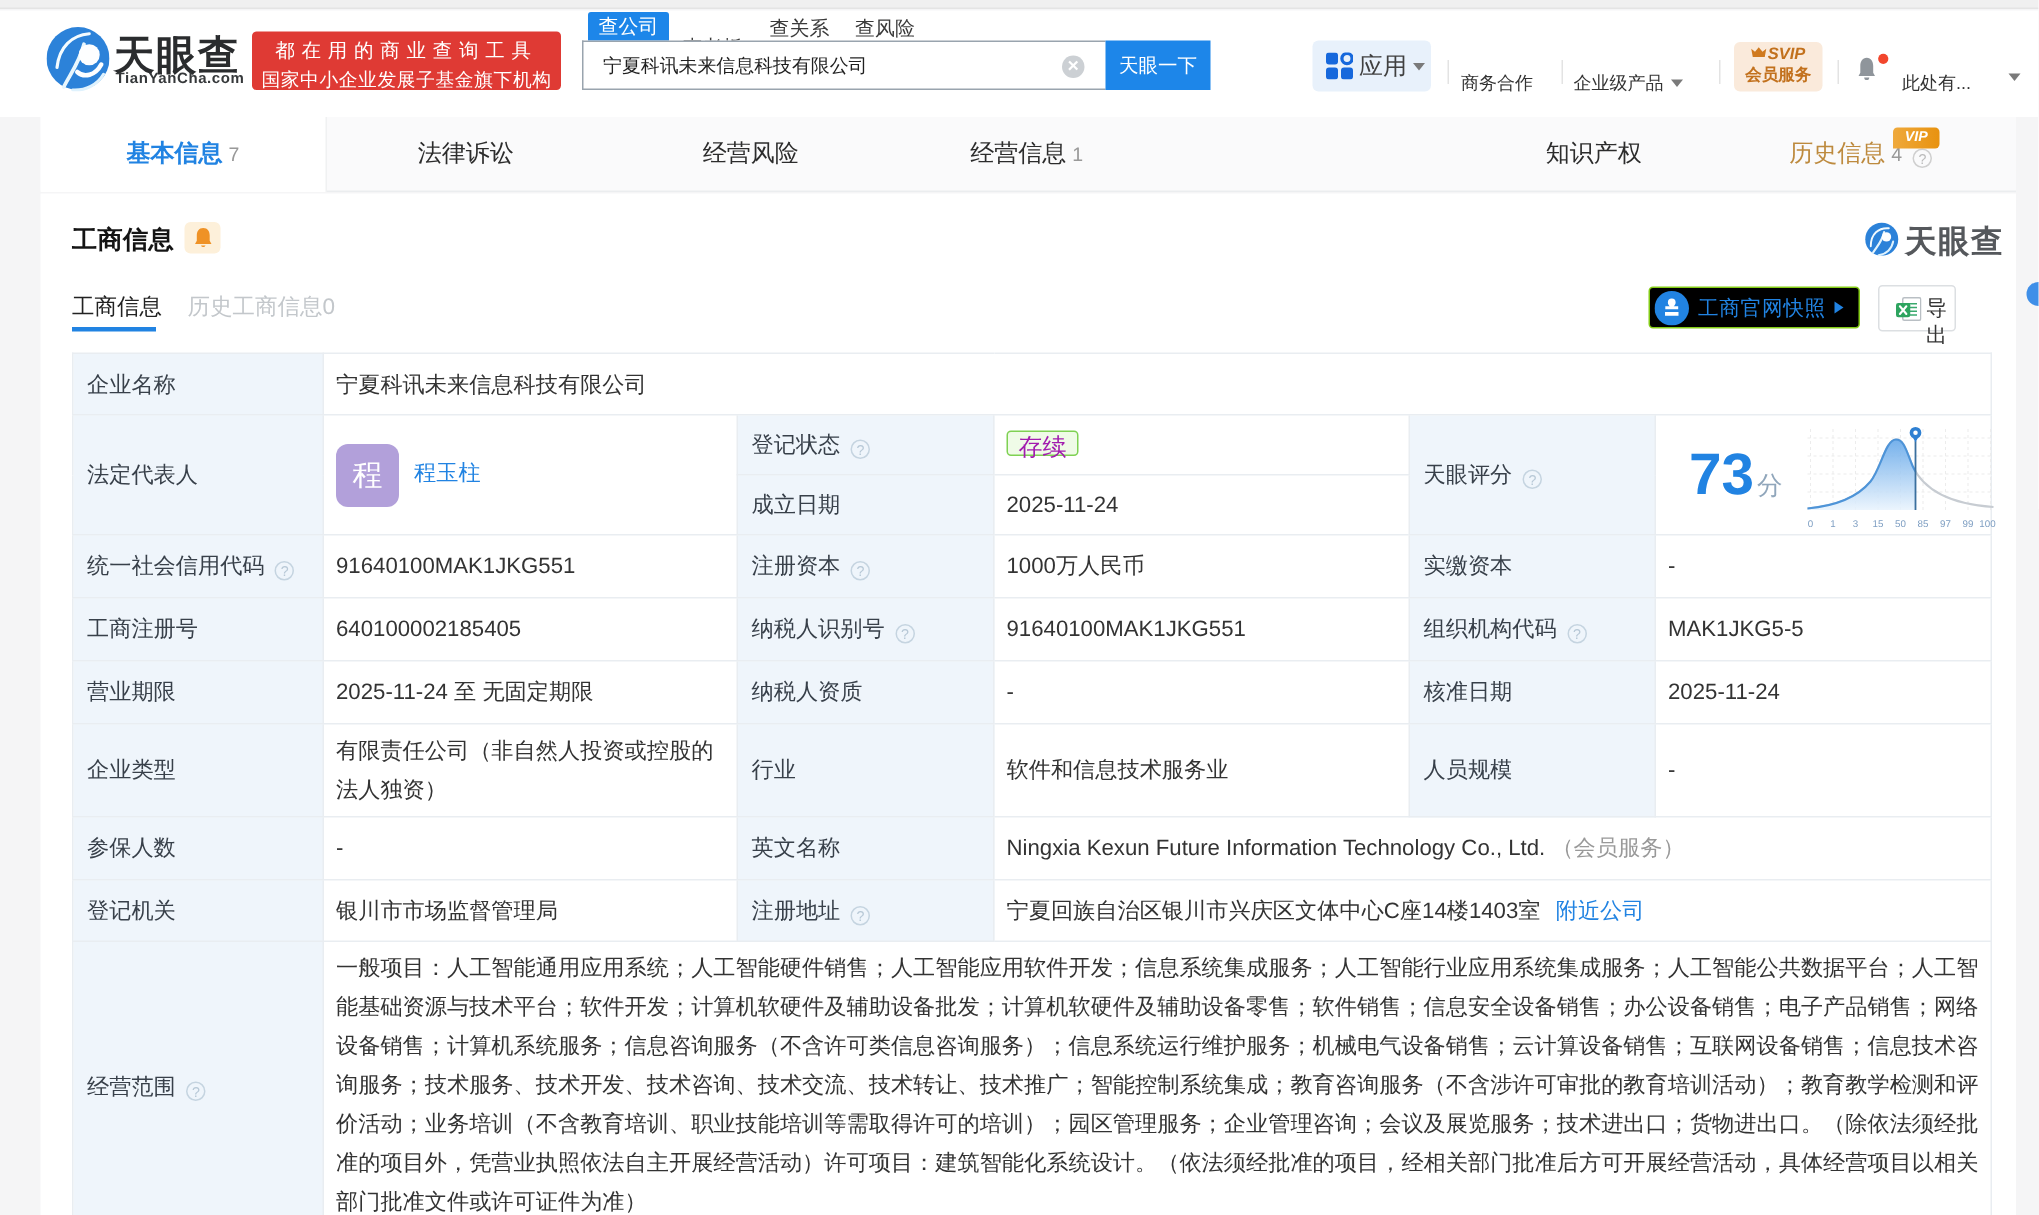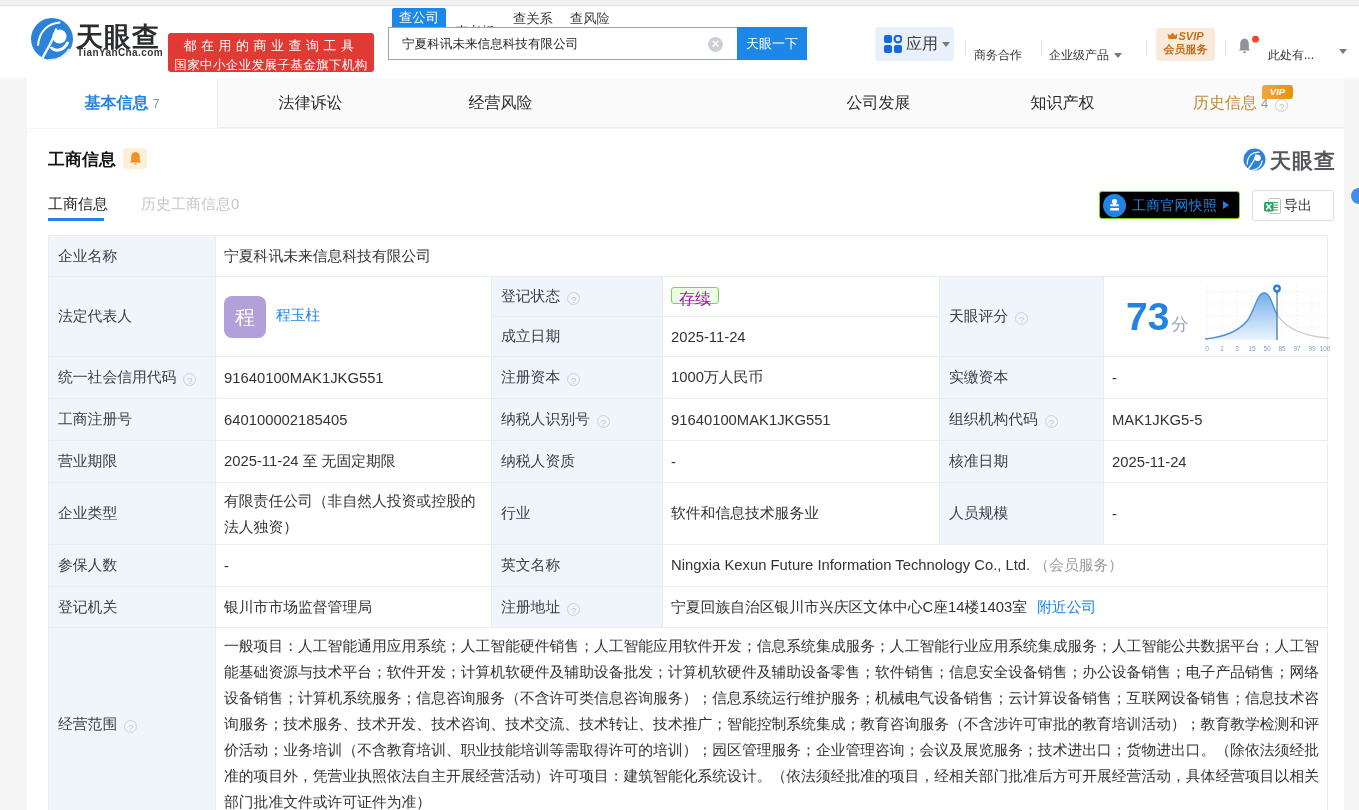--- a/index.html
+++ b/index.html
@@ -5,21 +5,21 @@
 <style>
 *{margin:0;padding:0;box-sizing:border-box;}
 html,body{width:1359px;height:810px;overflow:hidden;}
 body{font-family:"Liberation Sans",sans-serif;background:#f5f5f6;position:relative;color:#333;}
 .abs{position:absolute;}
 
 #topstrip{position:absolute;left:0;top:0;width:1359px;height:6px;background:#f0f0f0;border-bottom:1px solid #e4e4e4;}
 #header{position:absolute;left:0;top:7px;width:1359px;height:71px;background:#fff;}
 #logo-txt{position:absolute;left:76px;top:12px;font-size:27px;font-weight:bold;color:#2a2c2e;letter-spacing:1px;}
 #logo-sub{position:absolute;left:77px;top:40px;font-size:10px;font-weight:bold;color:#35383a;letter-spacing:0.4px;}
-#redbadge{position:absolute;left:168px;top:14px;width:206px;height:39px;background:#df3a34;border-radius:3px;color:#fff;text-align:center;margin-top:12px;}
+#redbadge{position:absolute;left:168px;top:14px;width:206px;height:39px;background:#df3a34;border-radius:3px;color:#fff;text-align:center;}
 #redbadge .l1{font-size:13px;letter-spacing:4.5px;margin-top:4px;}
 #redbadge .l2{font-size:12.5px;letter-spacing:0.4px;margin-top:2px;}
 
 .stab{position:absolute;top:2px;height:19px;line-height:19px;font-size:13.3px;color:#3a3a3a;}
 #stab-active{position:absolute;left:392px;top:1px;width:54px;height:20px;background:#1d86e9;color:#fff;font-size:13.3px;text-align:center;line-height:20px;border-radius:2px 2px 0 0;}
 #sinput{position:absolute;left:388px;top:20px;width:349px;height:33px;background:#fff;border:1px solid #99a4ae;border-right:none;}
 #sinput .txt{position:absolute;left:13px;top:8px;font-size:12.6px;color:#1f1f1f;letter-spacing:0;}
 #sclear{position:absolute;left:319px;top:9px;width:15px;height:15px;border-radius:50%;background:#ccd0d4;color:#fff;font-size:13px;line-height:14px;text-align:center;font-weight:bold;}
 #sbtn{position:absolute;left:737px;top:20px;width:70px;height:33px;background:#1d86e9;color:#fff;font-size:13px;text-align:center;line-height:33px;}
 
@@ -43,21 +43,21 @@
 #card{position:absolute;left:27px;top:129px;width:1317px;height:681px;background:#fff;}
 #h1{position:absolute;left:21px;top:19px;font-size:16.8px;font-weight:bold;color:#141414;letter-spacing:0.2px;}
 #bellchip{position:absolute;left:96px;top:19px;width:24px;height:21px;background:#fdf0da;border-radius:4px;}
 #wm{position:absolute;left:1216px;top:18px;height:24px;width:120px;white-space:nowrap;}
 #wm .t{position:absolute;left:27px;top:0px;font-size:21px;font-weight:bold;color:#55585c;letter-spacing:1px;white-space:nowrap;}
 .subtab{position:absolute;top:66px;font-size:15px;}
 #subline{position:absolute;left:21px;top:89px;width:56px;height:3px;background:#2183e2;}
 #snapbtn{position:absolute;left:1072px;top:62px;width:141px;height:28px;border:1px solid #84cc16;border-radius:3px;background:#000000;}
 #snapbtn .t{position:absolute;left:32px;top:5px;font-size:13.8px;color:#2183e2;letter-spacing:0.4px;}
 #snapbtn .arr{position:absolute;left:123px;top:9px;width:0;height:0;border-top:4.5px solid transparent;border-bottom:4.5px solid transparent;border-left:6px solid #2183e2;}
-#expbtn{position:absolute;left:1225px;top:61px;width:82px;height:31px;border:1px solid #dcdfe2;border-radius:3px;background:#fff;font-family:Liberation Serif, serif;}
+#expbtn{position:absolute;left:1225px;top:61px;width:52px;height:31px;border:1px solid #dcdfe2;border-radius:3px;background:#fff;font-family:Liberation Serif, serif;}
 #expbtn .t{position:absolute;left:31px;top:6px;font-size:14px;color:#333;}
 
 #tbl{position:absolute;left:21px;top:106px;border-collapse:collapse;table-layout:fixed;width:1279px;}
 #tbl td{border:1px solid #e9edf1;font-size:14.8px;color:#333;vertical-align:middle;padding:0 0 0 8px;}
 #tbl td.lb{background:#eff5fb;color:#38404a;padding-left:9px;}
 .q{display:inline-block;width:13px;height:13px;border:1px solid #c5d4e0;border-radius:50%;color:#b7c8d6;font-size:9.5px;line-height:13px;text-align:center;vertical-align:-2px;margin-left:7px;background:transparent;}
 .q2{background:transparent;}
 a.lnk{color:#2183e2;text-decoration:none;}
 .tag-green{display:inline-block;height:17px;line-height:21px;padding:0 7px;border:1px solid #7fd153;background:#effbe7;color:#a21caf;font-size:16px;border-radius:3px;}
 #avatar{display:inline-block;width:42px;height:42px;background:#b2a0da;border-radius:8px;color:#fff;font-size:20px;text-align:center;line-height:42px;vertical-align:middle;}
@@ -119,21 +119,21 @@
     <path d="M6.8 16.6 a1.7 1.7 0 0 0 3.4 0 Z" fill="#8f959b"></path>
     <circle cx="19.5" cy="4.2" r="3.4" fill="#f2462d"></circle>
   </svg>
   <div class="hitem" style="left:1268px;">此处有...</div>
   <span class="caret" style="position:absolute;left:1334px;top:42px;"></span>
 </div>
 <div id="navbar">
   <div id="navtab-active"><b>基本信息</b><span>7</span></div>
   <div class="navtab" style="left:216px;width:135px;">法律诉讼</div>
   <div class="navtab" style="left:406px;width:135px;">经营风险</div>
-  <div class="navtab" style="left:784px;width:135px;">公司发展</div>
+  <div class="navtab" style="left:590px;width:135px;">经营信息<span class="navnum">1</span></div>
   <div class="navtab" style="left:968px;width:135px;">知识产权</div>
   <div class="navtab" style="left:1146px;width:135px;color:#bd8a3e;">历史信息<span class="navnum">4</span><span class="q q2" style="border-color:#cfcfcf;color:#bbb;">?</span></div>
   <div id="vip-tag">VIP</div>
 </div>
 <div id="card">
   <div id="h1">工商信息</div>
   <div id="bellchip">
       <svg style="position:absolute;left:5px;top:3px" width="15" height="16" viewBox="0 0 15 16">
     <path d="M7.5 1 C4.6 1 3.2 3.2 3.2 6 L3.2 9.5 L2 11.6 L13 11.6 L11.8 9.5 L11.8 6 C11.8 3.2 10.4 1 7.5 1 Z" fill="#ef9226"></path>
     <path d="M6 12.6 a1.6 1.6 0 0 0 3 0 Z" fill="#ef9226"></path>
@@ -143,21 +143,21 @@
     <svg class="abs" style="left:0;top:1px" width="23" height="23" viewBox="0 0 42 44">
     <circle cx="21" cy="22" r="21" fill="#2c82d9"></circle>
     <path d="M7 31 C7 15 17 7 30 8" fill="none" stroke="#f2fafe" stroke-width="2.4" stroke-linecap="round"></path>
     <path d="M10 39 C14 32 21 26 24 13" fill="none" stroke="#e4f4fd" stroke-width="2.8" stroke-linecap="round"></path>
     <path d="M17 42.5 C27 41 34 34 35.5 25" fill="none" stroke="#dff2fd" stroke-width="2.6" stroke-linecap="round"></path>
     <circle cx="27" cy="19" r="6" fill="#fdfeff"></circle>
       </svg>
     <div class="t">天眼查</div>
   </div>
   <div class="subtab" style="left:21px;color:#222;">工商信息</div>
-  <div class="subtab" style="left:114px;color:#c3c7cb;">历史工商信息0</div>
+  <div class="subtab" style="left:98px;color:#c3c7cb;">历史工商信息0</div>
   <div id="subline"></div>
   <div id="snapbtn">
     <svg class="abs" style="left:3px;top:2px" width="23" height="23" viewBox="0 0 23 23">
       <circle cx="11.5" cy="11.5" r="11.5" fill="#2183e2"></circle>
       <path d="M11.5 5 a2.6 2.6 0 0 1 2.6 2.6 c0 1.2-.8 2-1.3 2.6 h3 v2 h-8.6 v-2 h3 c-.5-.6-1.3-1.4-1.3-2.6 A2.6 2.6 0 0 1 11.5 5 Z M7 14 h9 v2.5 H7 Z" fill="#fff"></path>
     </svg>
     <span class="t">工商官网快照</span>
       <span class="arr"></span>
   </div>
   <div id="expbtn">

